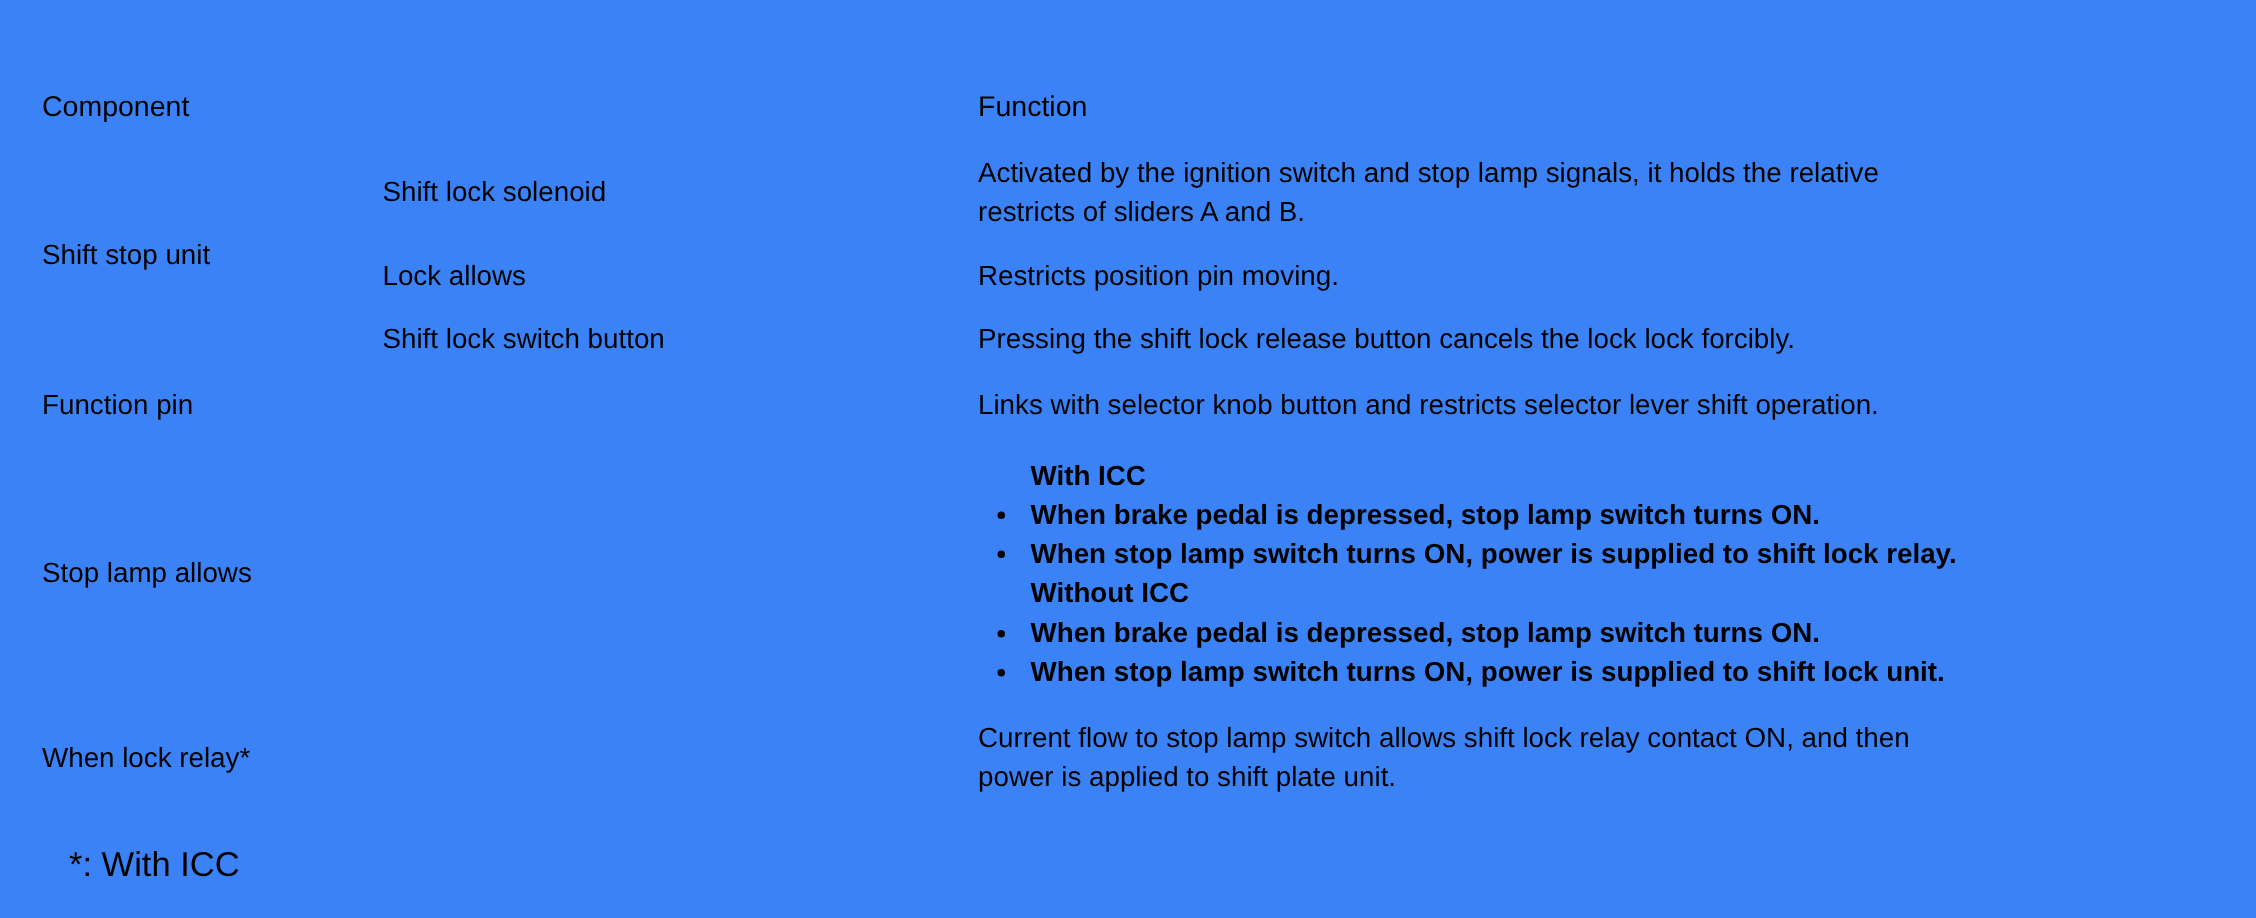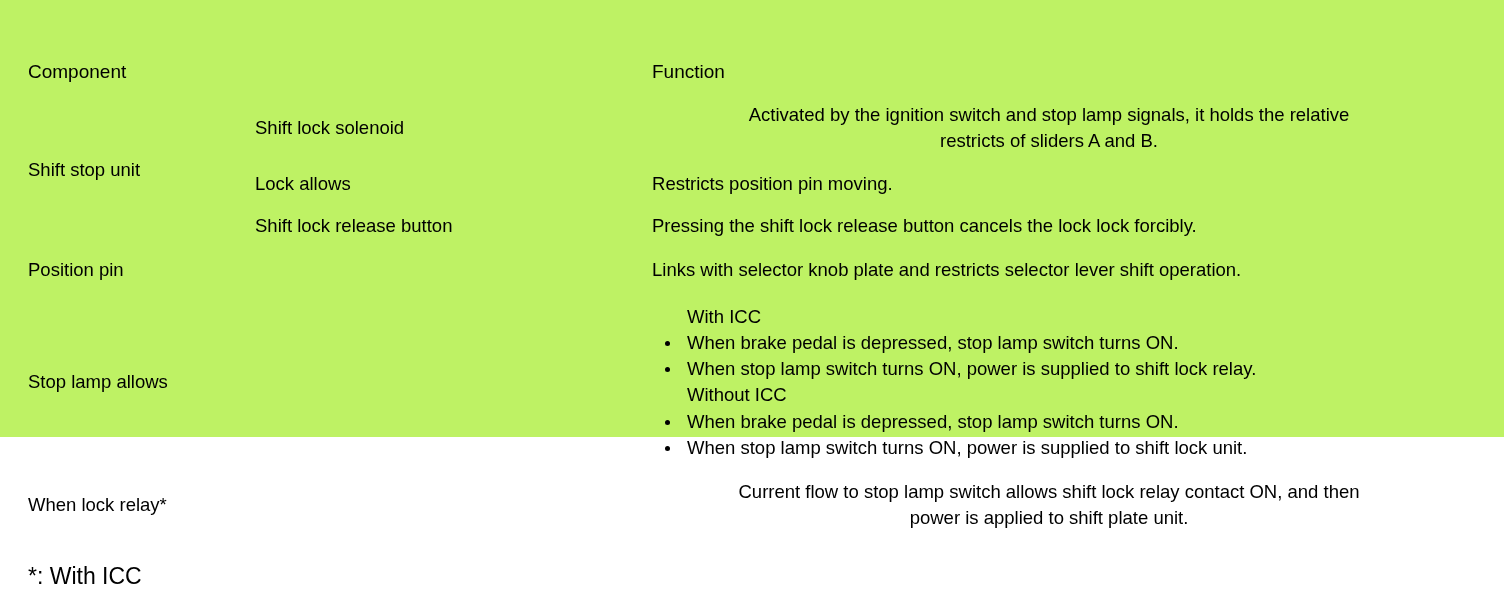--- a/index.html
+++ b/index.html
@@ -13,22 +13,22 @@
     height: 612px;
     overflow: hidden;
     font-family: "Liberation Sans", sans-serif;
     color: #000000;
     -webkit-font-smoothing: none;
   }
 
   .page {
     position: relative;
     width: 1504px;
-    height: 437px;
-    background: #bef264;
+    height: 612px;
+    background: #3b82f6;
   }
 
   
   .spec-table {
     position: absolute;
     left: 28px;
     top: 52px;
     width: 1418px;
     border-collapse: collapse;
     table-layout: fixed;
@@ -62,31 +62,31 @@
     text-align: center;
     height: 41px;
     font-size: 19px;
   }
   .cell-pad-sub { padding-left: 19px; padding-right: 10px; }
   .cell-pad-fn  { padding-left: 15px; padding-right: 14px; }
 
   .fn-text {
     padding-top: 9px;
     padding-bottom: 9px;
-    text-align: center;
   }
 
   .comp-main-label {
     padding-left: 18px;
   }
 
   
   .icc-block {
     padding-top: 10px;
     padding-bottom: 9px;
+    font-weight: bold;
   }
   .icc-heading {
     padding-left: 35px;
     white-space: nowrap;
   }
   .icc-list {
     list-style: none;
     margin: 0;
     padding: 0;
   }
@@ -102,21 +102,21 @@
     top: 11px;
     width: 5px;
     height: 5px;
     background: #000;
     border-radius: 50%;
   }
 
   
   .footnote {
     position: absolute;
-    left: 28px;
+    left: 46px;
     top: 562px;
     font-size: 23px;
     line-height: 1.25;
     white-space: nowrap;
   }
 </style>
 </head>
 <body>
 
 <div class="page">
@@ -147,27 +147,27 @@
           </div>
         </td>
       </tr>
 
       <tr>
         <td class="cell-pad-sub rule-bottom-thin rule-left-thin" style="height:42px;">Lock allows</td>
         <td class="cell-pad-fn rule-bottom-thin rule-left-thin">Restricts position pin moving.</td>
       </tr>
 
       <tr>
-        <td class="cell-pad-sub rule-bottom-thin rule-left-thin" style="height:42px;">Shift lock release button</td>
+        <td class="cell-pad-sub rule-bottom-thin rule-left-thin" style="height:42px;">Shift lock switch button</td>
         <td class="cell-pad-fn rule-bottom-thin rule-left-thin">Pressing the shift lock release button cancels the lock lock forcibly.</td>
       </tr>
 
       <tr>
-        <td class="comp-main-label rule-bottom-thin" colspan="2" style="height:46px;">Position pin</td>
-        <td class="cell-pad-fn rule-bottom-thin rule-left-thin">Links with selector knob plate and restricts selector lever shift operation.</td>
+        <td class="comp-main-label rule-bottom-thin" colspan="2" style="height:46px;">Function pin</td>
+        <td class="cell-pad-fn rule-bottom-thin rule-left-thin">Links with selector knob button and restricts selector lever shift operation.</td>
       </tr>
 
       <tr>
         <td class="comp-main-label rule-bottom-thin" colspan="2">Stop lamp allows</td>
         <td class="cell-pad-fn rule-bottom-thin rule-left-thin">
           <div class="icc-block">
 
             <div class="icc-heading">With ICC</div>
             <ul class="icc-list">
               <li>When brake pedal is depressed, stop lamp switch turns ON.</li>

